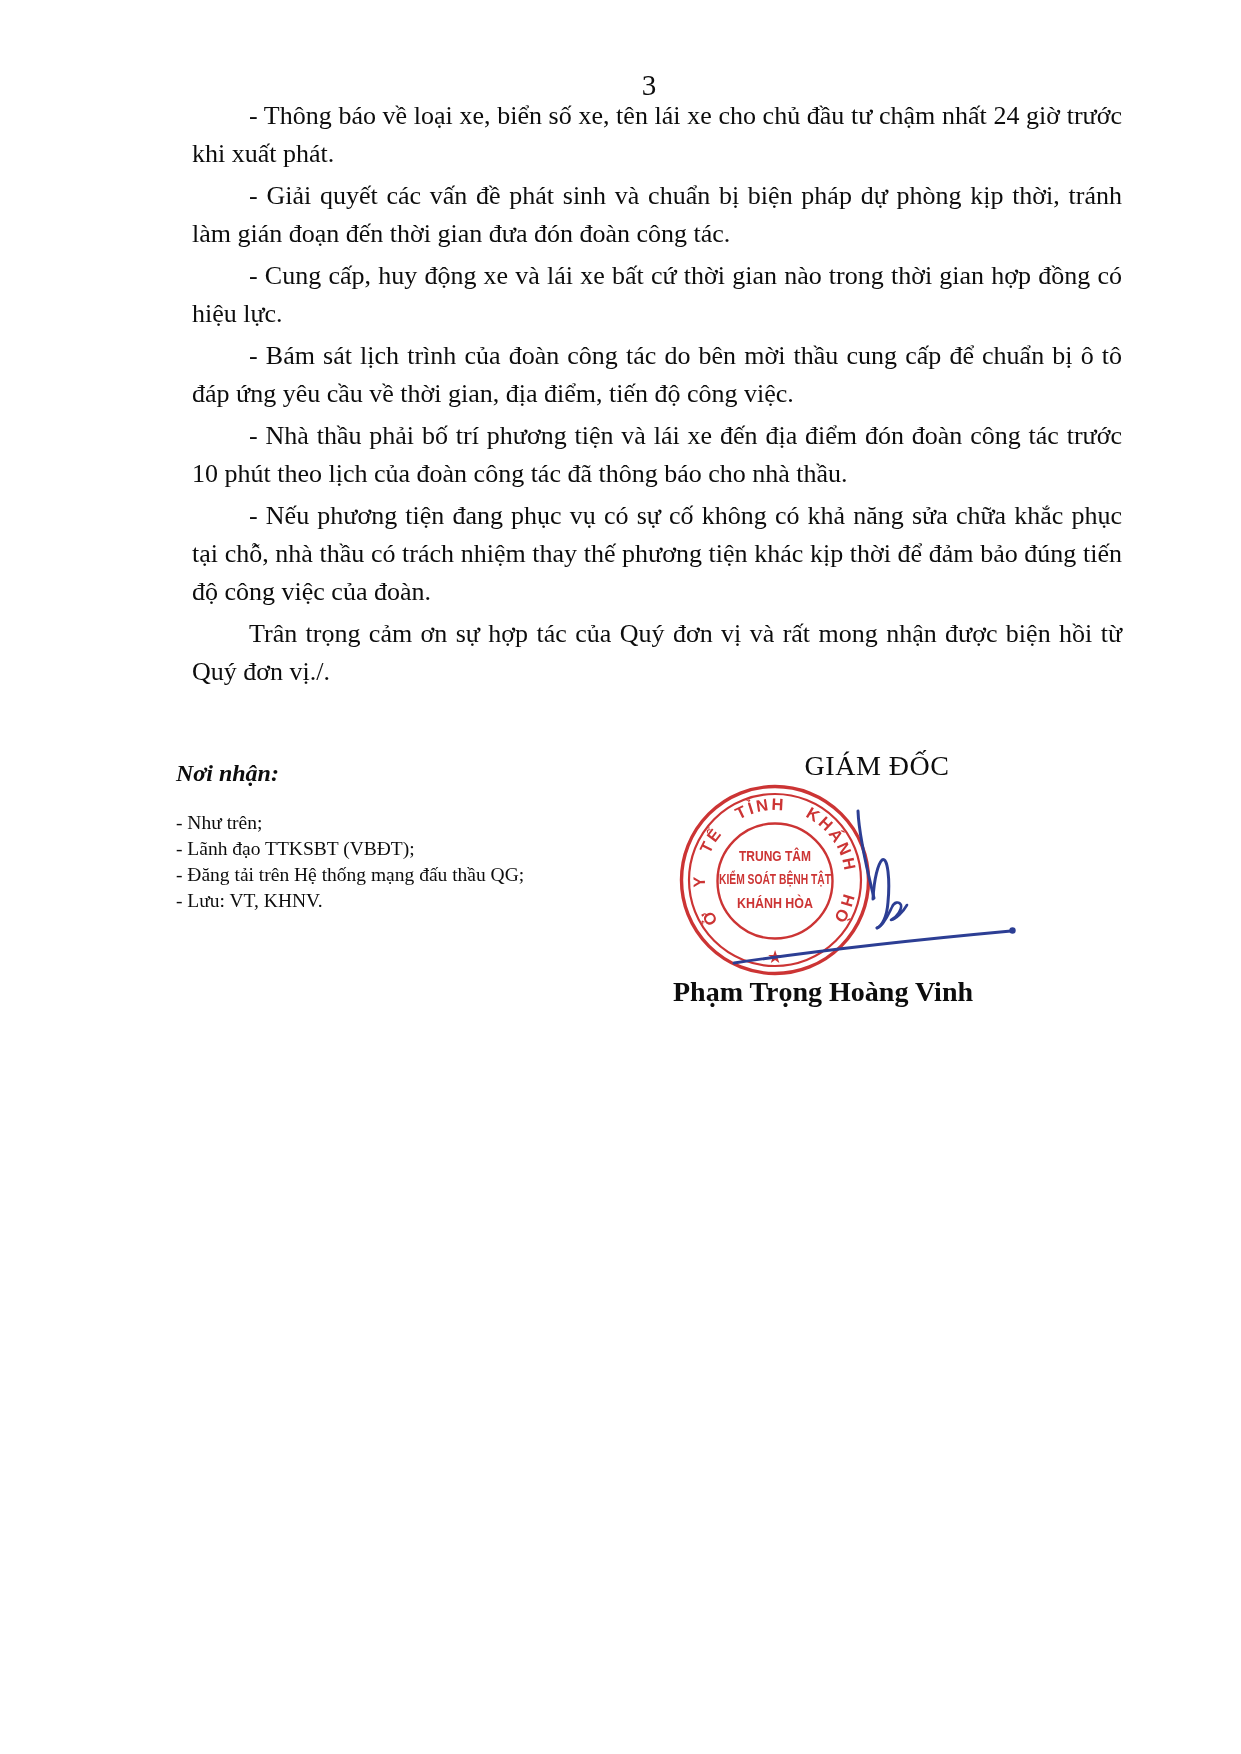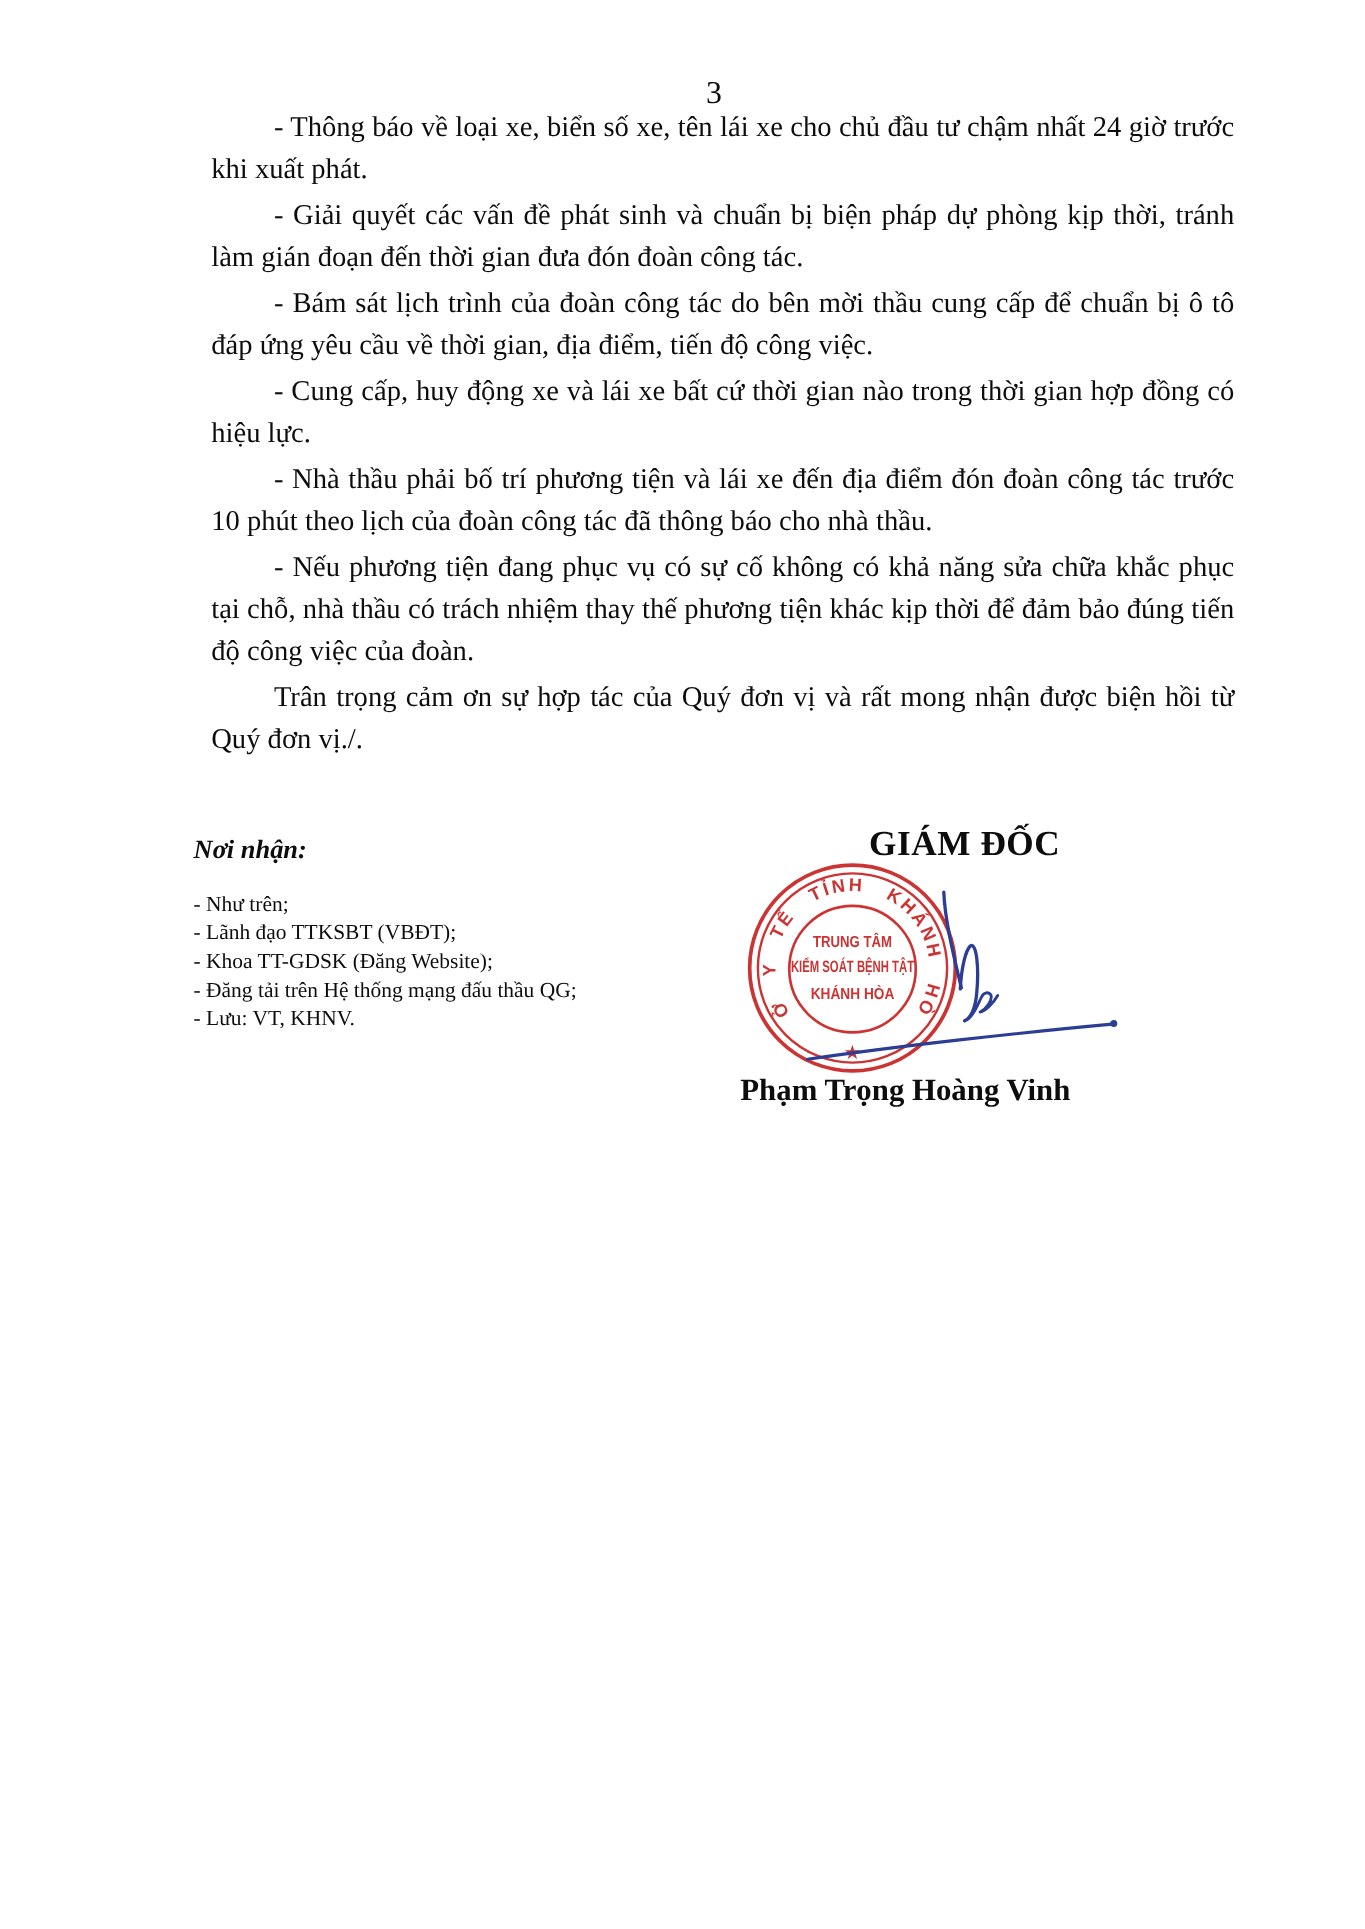--- a/index.html
+++ b/index.html
@@ -24,21 +24,21 @@
   .recipients {
     position:absolute; left:176px; top:758px; width:470px;
   }
   .recipients-label {
     font-size:24px; font-weight:bold; font-style:italic;
     line-height:30px; margin-bottom:22px;
   }
   .recipient-item { font-size:19.5px; line-height:26px;font-family:Liberation Serif, serif; }
   .director-title {
     position:absolute; left:697px; top:749px; width:360px;
-    text-align:center; font-size:32px; font-weight:bold; line-height:34px;
+    text-align:center; font-size:28px; font-weight:normal; line-height:34px;
     letter-spacing:0.5px;
   }
   .signer-name {
     position:absolute; left:673px; top:975px; width:360px;
     font-size:28px; font-weight:bold; line-height:34px;
   }
   .stamp { position:absolute; left:677px; top:782px; width:196px; height:196px; }
   .stamp text { font-family:"Liberation Sans","DejaVu Sans",sans-serif; font-weight:bold; }
   .signature-ink { position:absolute; left:700px; top:780px; width:340px; height:200px; }
   .signature-ink path { fill:none; stroke-linecap:round; stroke-linejoin:round; }
@@ -46,32 +46,31 @@
 </head>
 <body>
 
 <div class="page">
 
   <div class="page-number">3</div>
 
   <div class="content">
     <p>- Thông báo về loại xe, biển số xe, tên lái xe cho chủ đầu tư chậm nhất 24 giờ trước khi xuất phát.</p>
     <p>- Giải quyết các vấn đề phát sinh và chuẩn bị biện pháp dự phòng kịp thời, tránh làm gián đoạn đến thời gian đưa đón đoàn công tác.</p>
+    <p>- Cung cấp, huy động xe và lái xe bất cứ thời gian nào trong thời gian hợp đồng có hiệu lực.</p>
     <p>- Bám sát lịch trình của đoàn công tác do bên mời thầu cung cấp để chuẩn bị ô tô đáp ứng yêu cầu về thời gian, địa điểm, tiến độ công việc.</p>
-    <p>- Cung cấp, huy động xe và lái xe bất cứ thời gian nào trong thời gian hợp đồng có hiệu lực.</p>
     <p>- Nhà thầu phải bố trí phương tiện và lái xe đến địa điểm đón đoàn công tác trước 10 phút theo lịch của đoàn công tác đã thông báo cho nhà thầu.</p>
     <p>- Nếu phương tiện đang phục vụ có sự cố không có khả năng sửa chữa khắc phục tại chỗ, nhà thầu có trách nhiệm thay thế phương tiện khác kịp thời để đảm bảo đúng tiến độ công việc của đoàn.</p>
     <p>Trân trọng cảm ơn sự hợp tác của Quý đơn vị và rất mong nhận được biện hồi từ Quý đơn vị./.</p>
   </div>
 
   <div class="recipients">
     <div class="recipients-label">Nơi nhận:</div>
     <div class="recipient-item">- Như trên;</div>
     <div class="recipient-item">- Lãnh đạo TTKSBT (VBĐT);</div>
-    <div class="recipient-item">- Khoa TT-GDSK (Đăng Website);</div>
     <div class="recipient-item">- Đăng tải trên Hệ thống mạng đấu thầu QG;</div>
     <div class="recipient-item">- Lưu: VT, KHNV.</div>
   </div>
 
   <div class="director-title">GIÁM ĐỐC</div>
 
   <svg class="stamp" viewBox="0 0 196 196" xmlns="http://www.w3.org/2000/svg">
     <circle cx="98" cy="98" r="93.5" fill="none" stroke-width="3.4" stroke="#cc3434"></circle>
     <circle cx="98" cy="98" r="86" fill="none" stroke-width="2.2" stroke="#cc3434"></circle>
     <circle cx="98" cy="99" r="57.5" fill="none" stroke-width="2.4" stroke="#cc3434"></circle>

